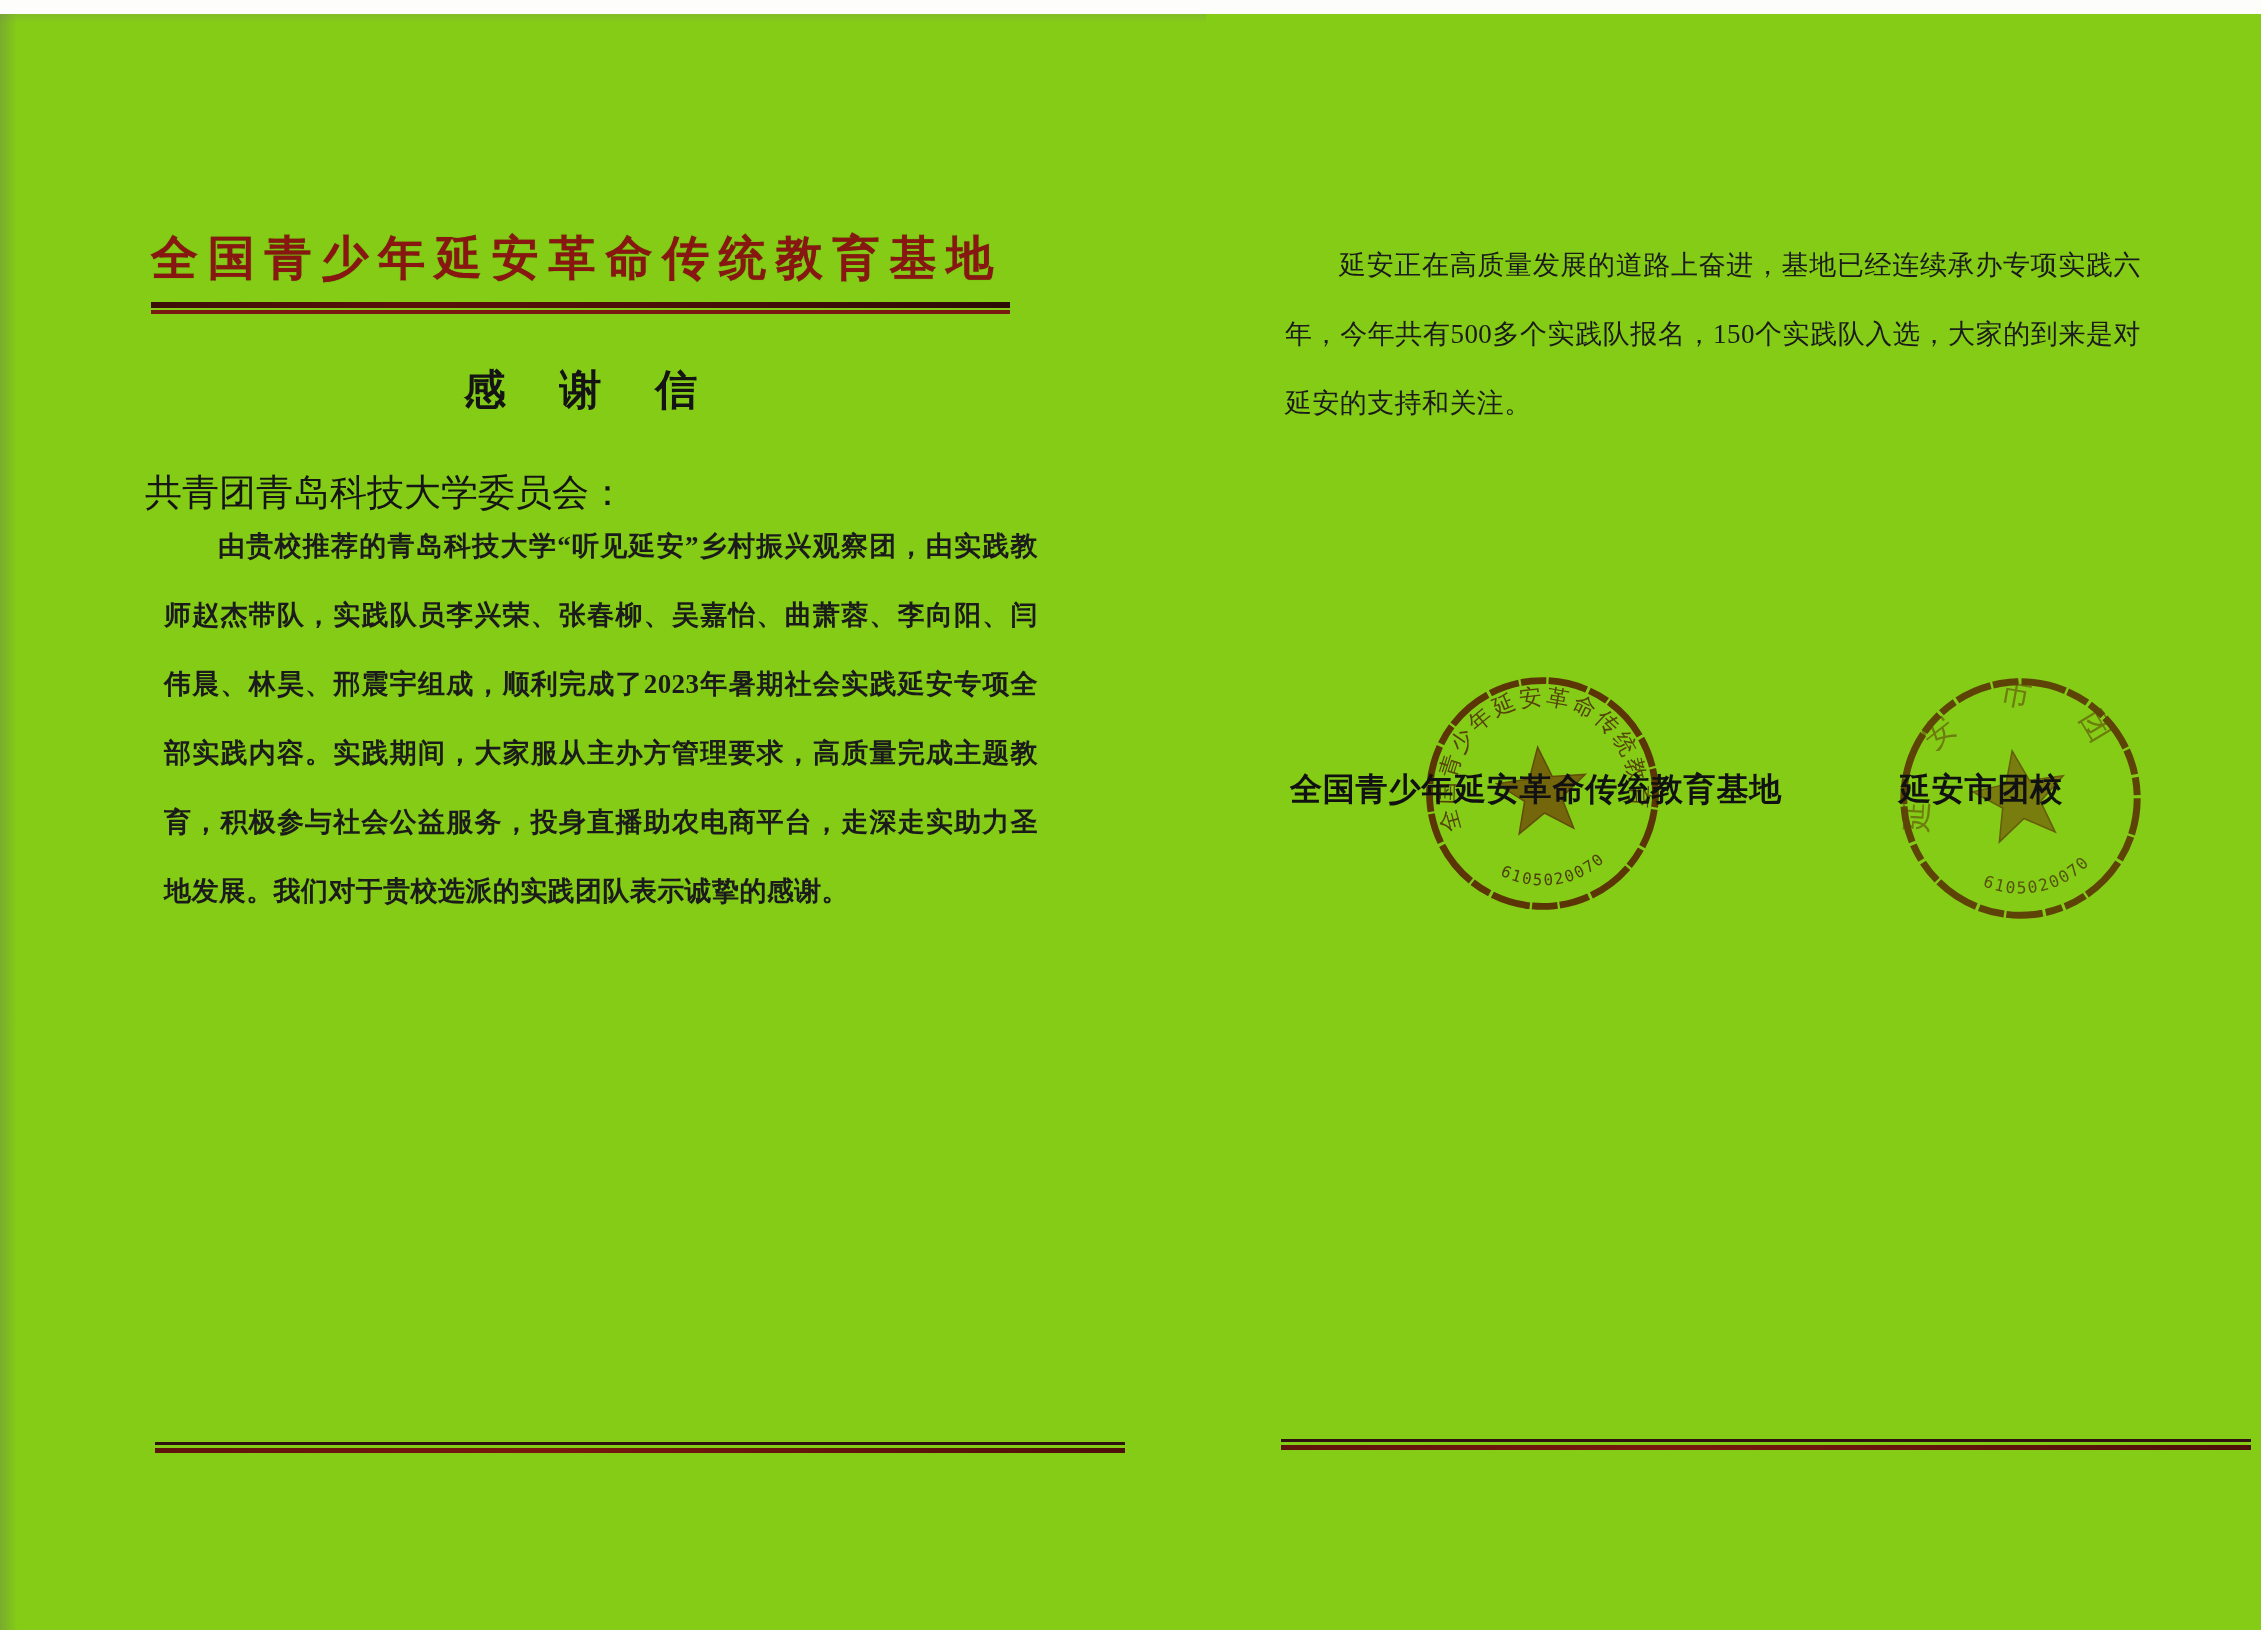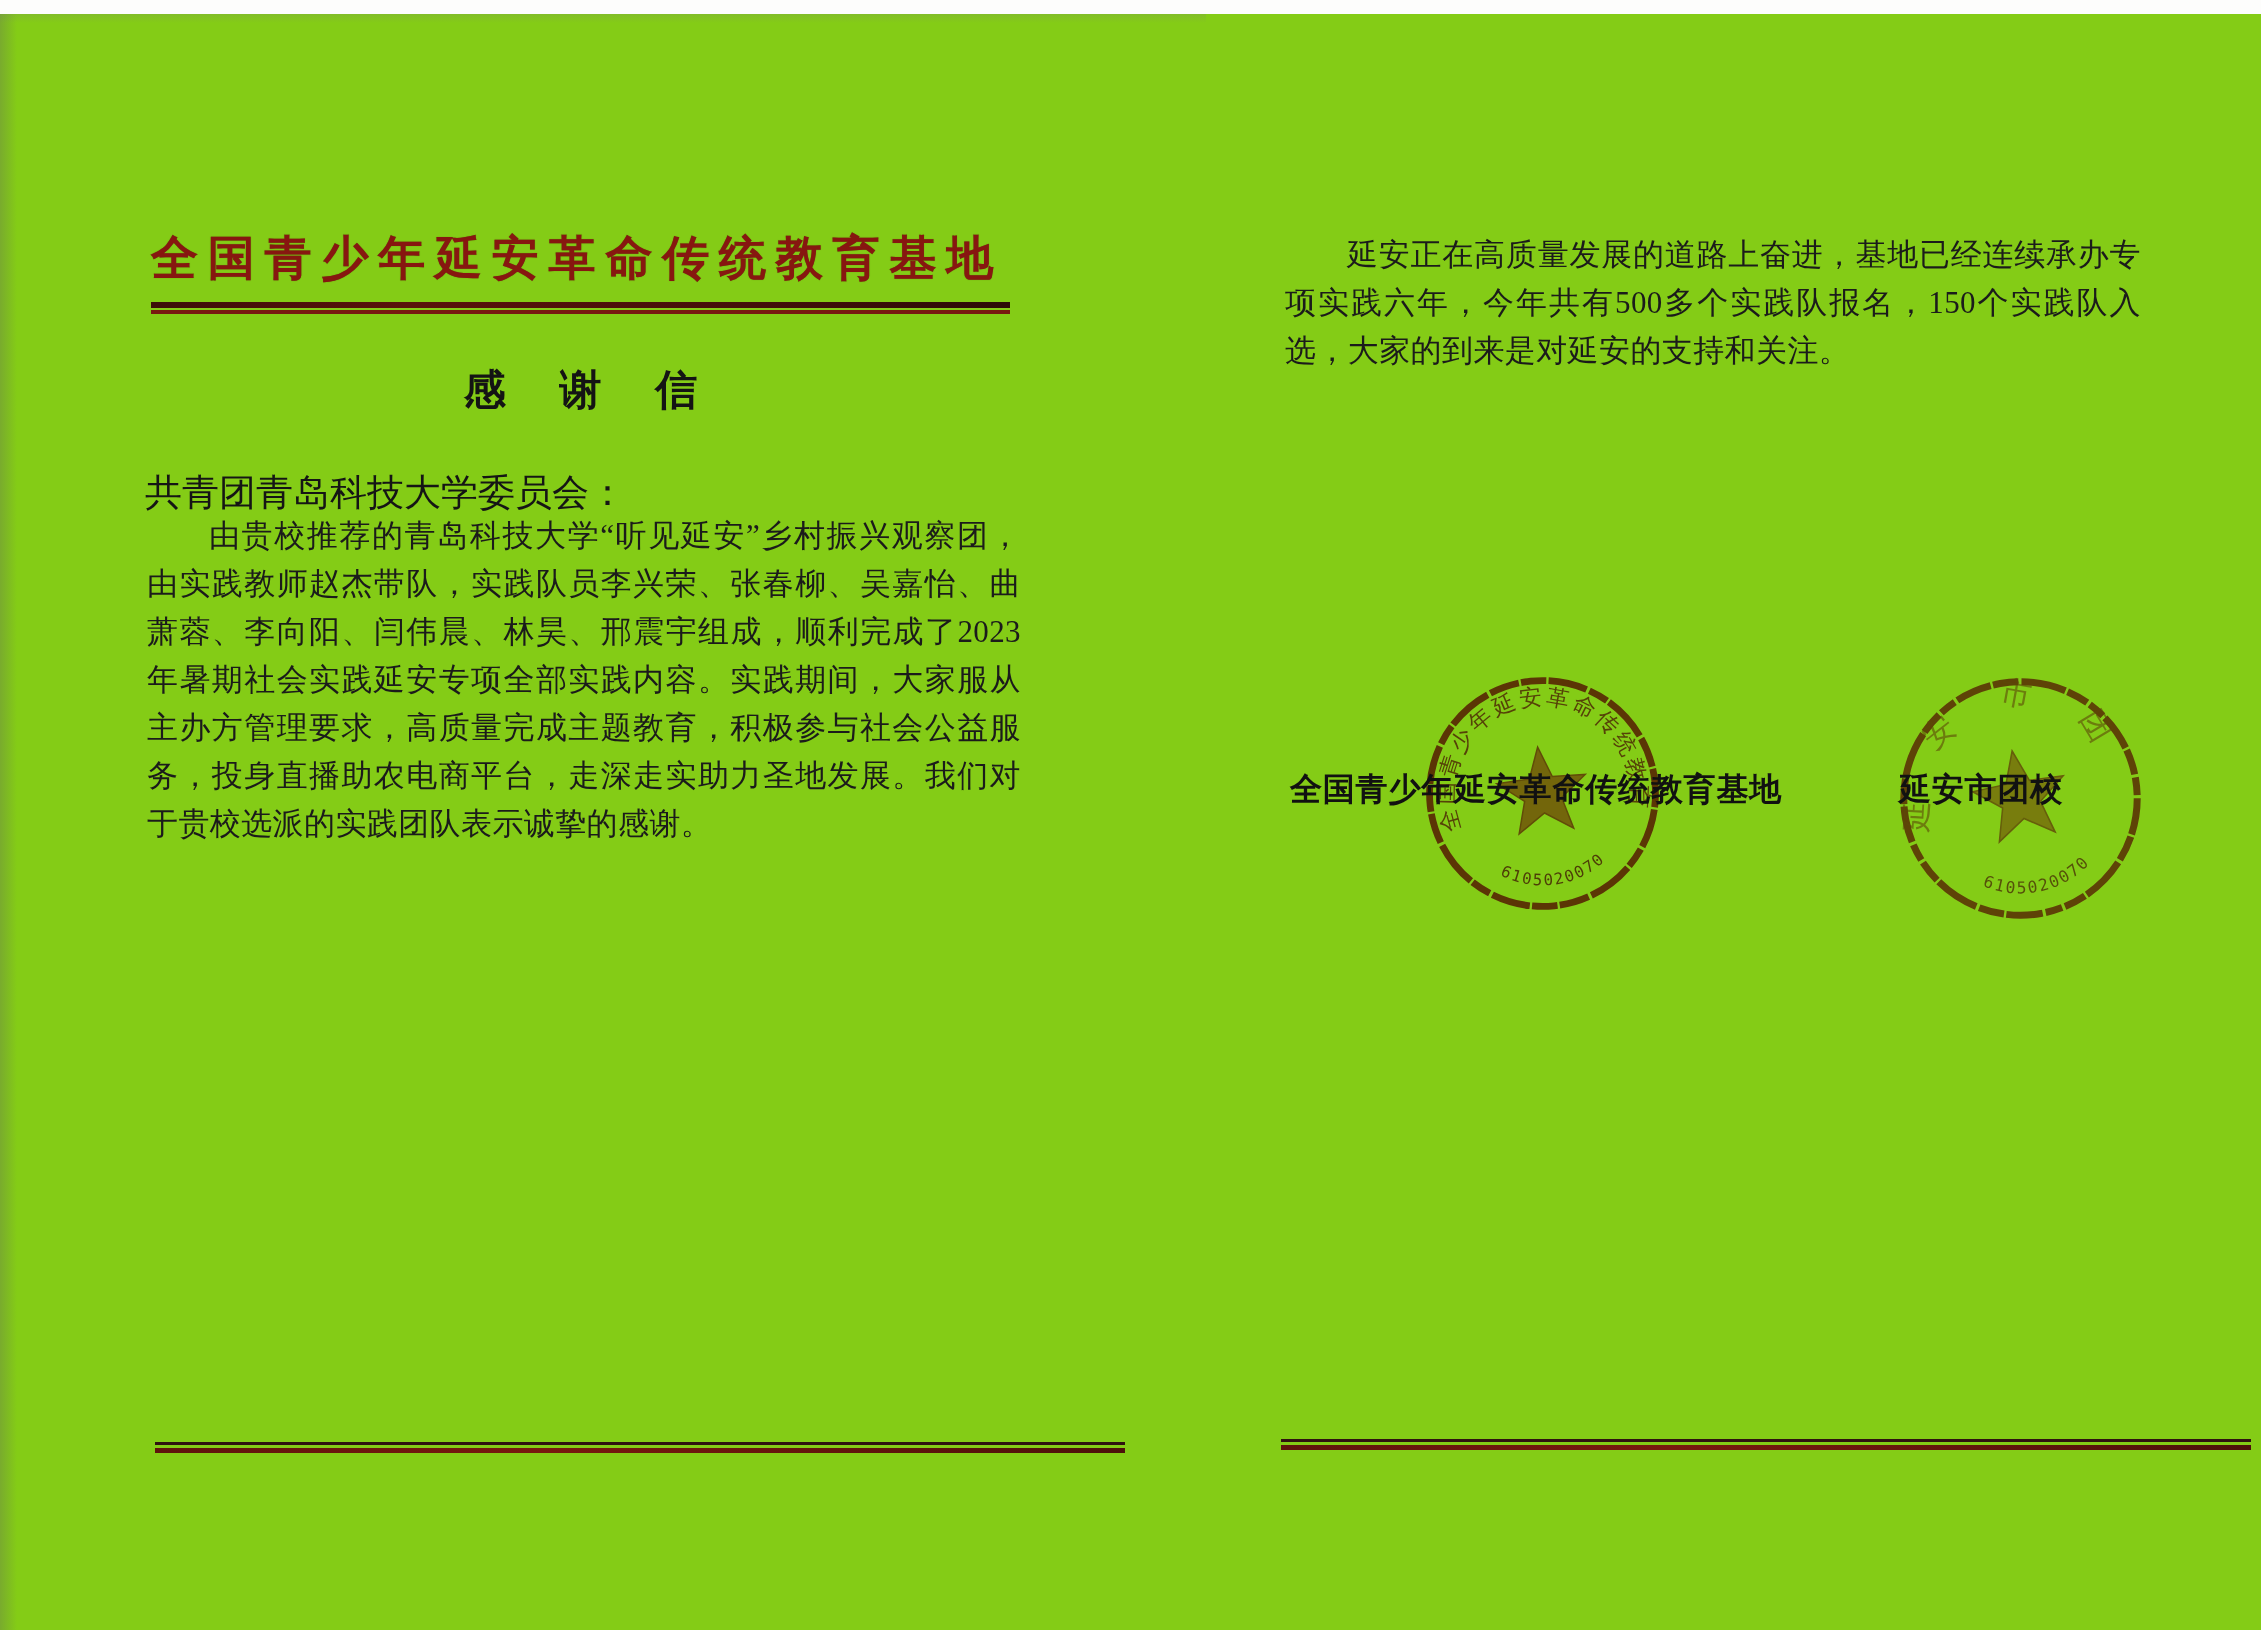--- a/index.html
+++ b/index.html
@@ -34,27 +34,27 @@
     text-align:center;font-family:"Liberation Sans", sans-serif;
     font-size:42px;font-weight:700;letter-spacing:21px;text-indent:21px;
     color:#141414;
   }
   .salutation{
     position:absolute;left:145px;top:454px;width:874px;
     font-family:"Liberation Sans", sans-serif;
     font-size:37px;font-weight:400;color:#151515;letter-spacing:0px;
   }
   .body-left{
-    position:absolute;left:147px;top:498px;width:874px;
+    position:absolute;left:164px;top:498px;width:874px;font-weight:bold;
   }
   .body-right{
     position:absolute;left:1285px;top:217px;width:856px;
   }
   .para{
-    margin:0;font-size:31px;line-height:48px;letter-spacing:0.4px;
+    margin:0;font-size:27px;line-height:69px;letter-spacing:0.4px;
     text-align:justify;text-indent:2em;color:#1b1b1b;
   }
   .body-right .para + .para{margin-top:8.3px;}
   .body-right .para.closing{margin-top:13px;}
 
   .footer-rule{position:absolute;width:970px;}
   .footer-rule .r1{height:3px;background:#2f1310;}
   .footer-rule .r2{height:5.3px;margin-top:3px;background:linear-gradient(to right,#5e140c,#78190e 40%,#4c110a);}
   .footer-rule.left{left:155px;top:1428px;}
   .footer-rule.right{left:1281px;top:1425px;}

